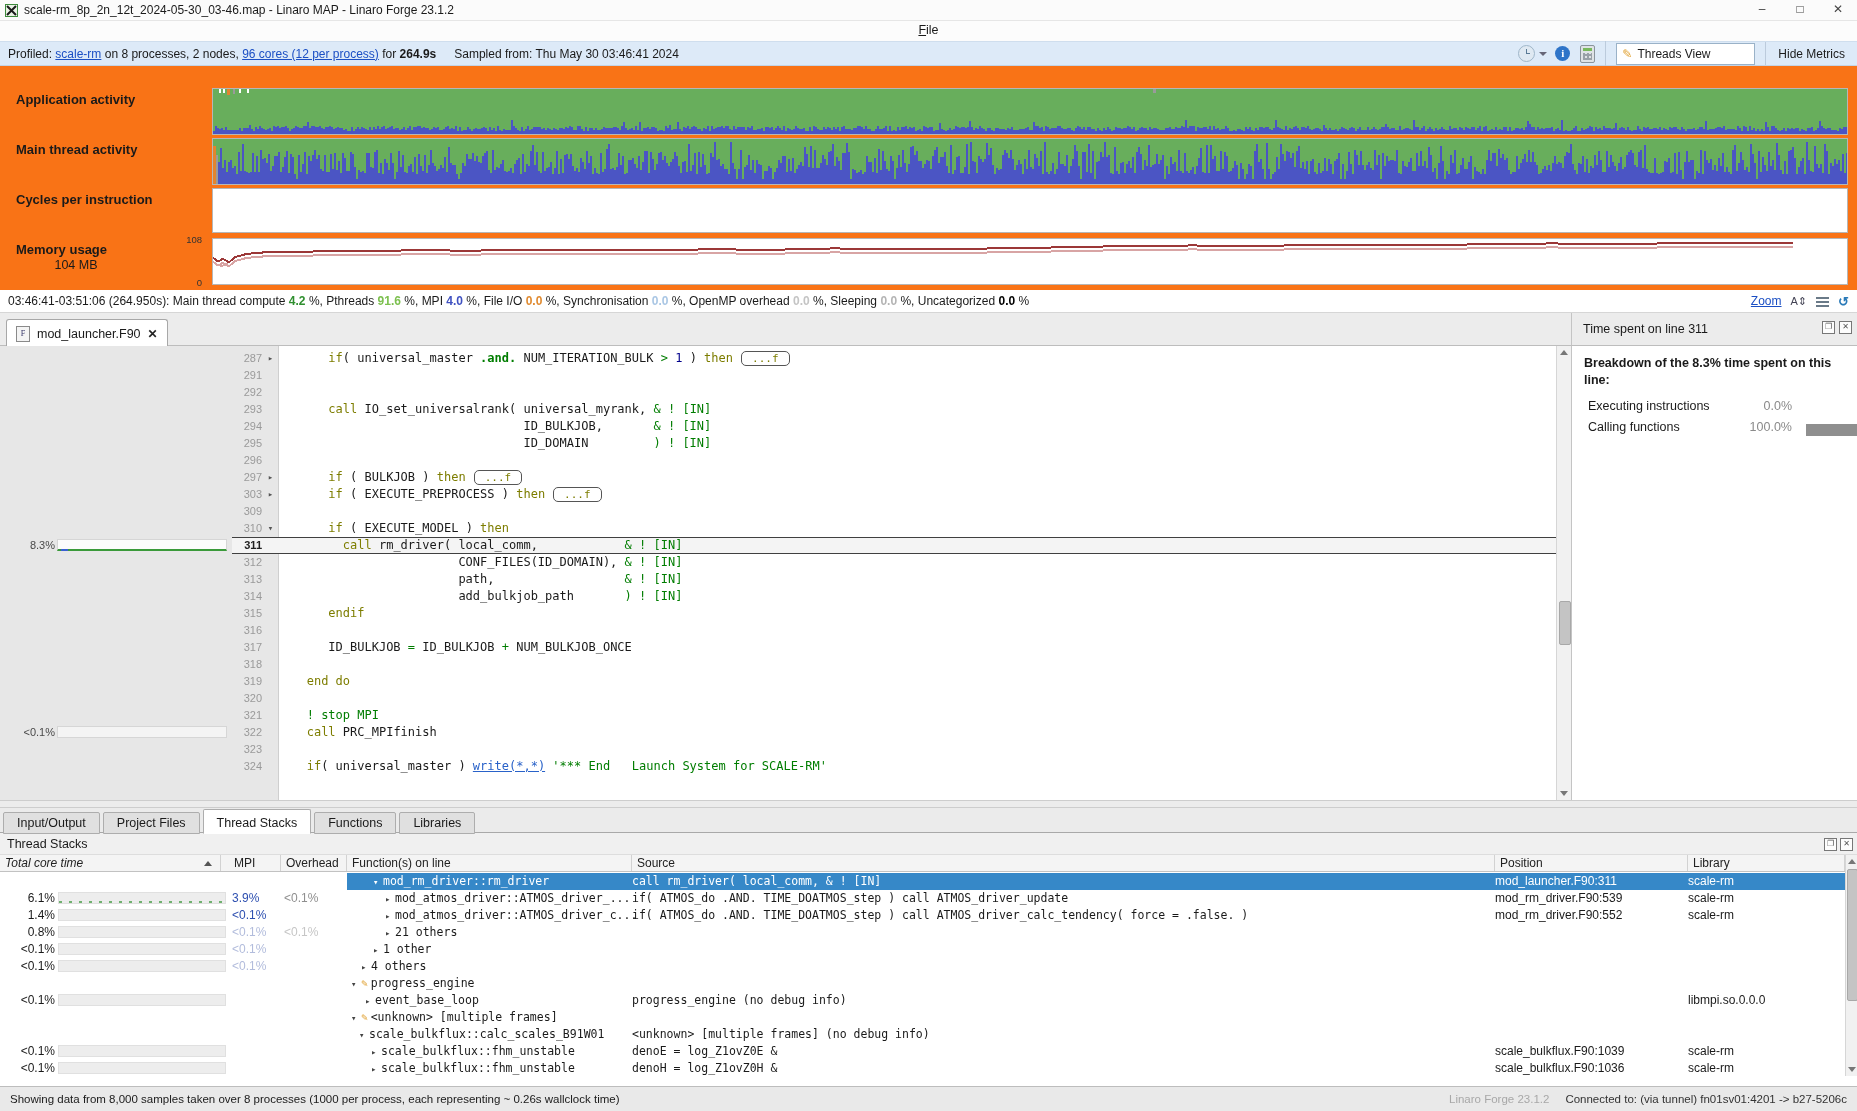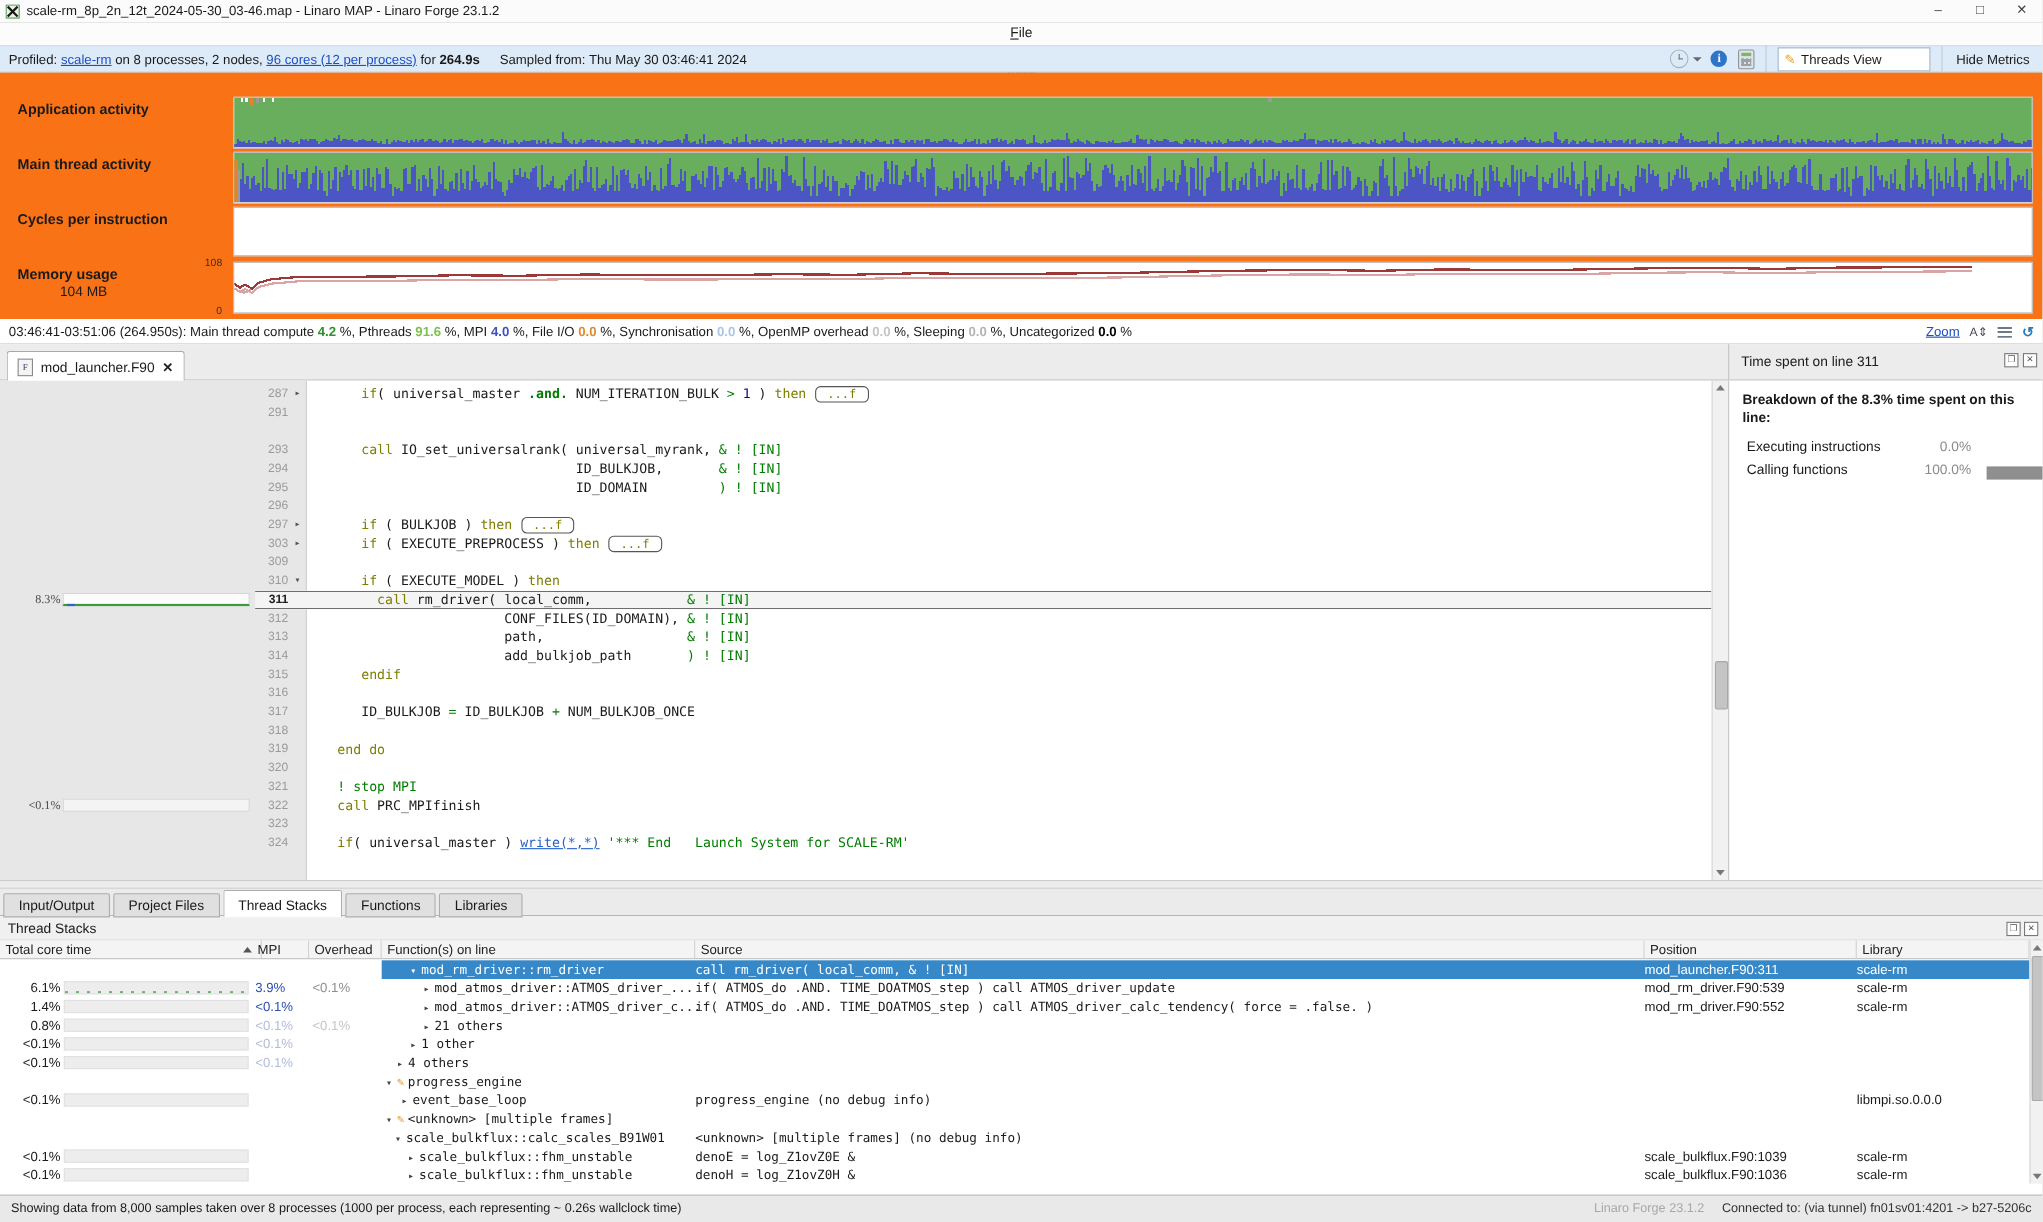--- a/index.html
+++ b/index.html
@@ -63,21 +63,21 @@
          border-radius:3px 3px 0 0;display:flex;align-items:center;gap:7px;padding:0 9px;font-size:12.5px;}
   .ficon{width:12px;height:14px;border:1px solid #8a8a8a;background:#f4f4f4;font-size:8px;line-height:13px;
          text-align:center;color:#336;font-family:"Liberation Serif",serif;}
   .tabclose{font-size:12px;color:#222;font-weight:bold;}
   .code{position:absolute;top:346px;left:0;width:1556px;height:454px;background:#fff;overflow:hidden;
         font-family:"DejaVu Sans Mono",monospace;font-size:12px;}
   .gutterbg{position:absolute;left:0;top:0;bottom:0;width:278px;background:#e7e7e7;border-right:1px solid #cfcfcf;}
   .codelines{position:absolute;top:4px;left:0;right:0;}
   .cline{position:relative;display:flex;height:17px;line-height:17px;}
   .cl-pct{width:232px;position:relative;flex:none;font-family:"Liberation Sans",sans-serif;}
-  .cl-pcttext{position:absolute;right:177px;top:0;font-size:11px;color:#4a4a4a;font-family:Liberation Serif, serif;}
+  .cl-pcttext{position:absolute;right:177px;top:0;font-size:11px;color:#4a4a4a;}
   .cl-bar{position:absolute;left:57px;top:2px;width:170px;height:12px;background:#f4f4f4;border:1px solid #d6d6d6;box-sizing:border-box;}
   .cl-bar.hot{background:#fcfcfc;border-bottom:2px solid #3a9a3a;}
   .cl-bar.hot:after{content:"";position:absolute;left:3px;bottom:-2px;width:7px;height:2px;background:#3a5fd0;}
   .cl-main{flex:1;display:flex;min-width:0;}
   .cline.sel .cl-main{background:#f4f4f4;box-shadow:inset 0 1px 0 #404040,inset 0 -1px 0 #404040;}
   .cl-num{width:30px;flex:none;text-align:right;font-size:11px;color:#9a9a9a;font-family:"Liberation Sans",sans-serif;}
   .cline.sel .cl-num{color:#222;font-weight:bold;}
   .cl-fold{width:17px;flex:none;text-align:center;font-size:9px;color:#555;}
   .cl-text{white-space:pre;padding-left:6px;}
   .tk-k{color:#7d7d00;}
@@ -1906,20 +1906,25 @@
         <div class="cline">
           <div class="cl-pct"></div>
           <div class="cl-main">
             <div class="cl-num">291</div>
             <div class="cl-fold"></div>
             <div class="cl-text"></div>
           </div>
         </div>
         <div class="cline">
           <div class="cl-pct"></div>
+          <div class="cl-main">
+            <div class="cl-num">292</div>
+            <div class="cl-fold"></div>
+            <div class="cl-text"></div>
+          </div>
         </div>
         <div class="cline">
           <div class="cl-pct"></div>
           <div class="cl-main">
             <div class="cl-num">293</div>
             <div class="cl-fold"></div>
             <div class="cl-text"><span>      </span><span class="tk-k">call</span><span> IO_set_universalrank( universal_myrank, </span><span class="tk-o">&amp;</span><span> </span><span class="tk-c">! [IN]</span></div>
           </div>
         </div>
         <div class="cline">
@@ -2125,21 +2130,21 @@
 
   <div class="stacks">
     <div class="stitle">
       <span>Thread Stacks</span>
       <span class="st-icons">
         <span class="mini-ic">❐</span>
         <span class="mini-ic">✕</span>
       </span>
     </div>
     <div class="shdr" id="shdr">
-        <div class="hcell" style="left: 0px; width: 238px;">Total core time<span class="sortup"></span></div>
+        <div class="hcell" style="left: 0px; width: 221px; font-style: italic;">Total core time<span class="sortup"></span></div>
         <div class="hcell" style="left: 229px; width: 52px;">MPI</div>
         <div class="hcell" style="left: 281px; width: 66px;">Overhead</div>
         <div class="hcell" style="left: 347px; width: 285px;">Function(s) on line</div>
         <div class="hcell" style="left: 632px; width: 863px;">Source</div>
         <div class="hcell" style="left: 1495px; width: 193px;">Position</div>
         <div class="hcell" style="left: 1688px; width: 157px;">Library</div>
       </div>
     <div class="srows" id="srows">
         <div class="srow sel">
           <div class="selband"></div>

